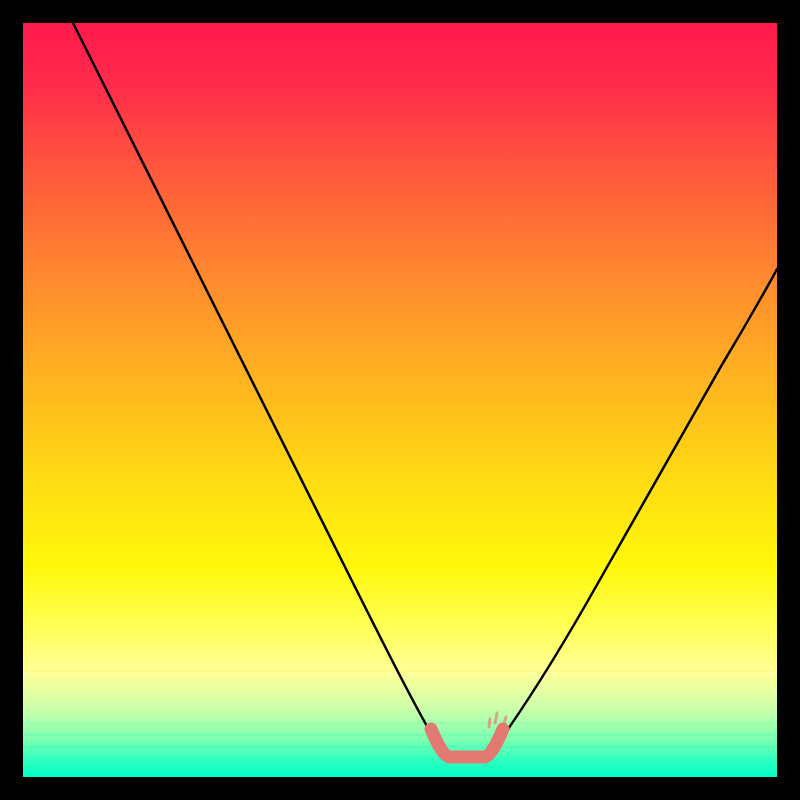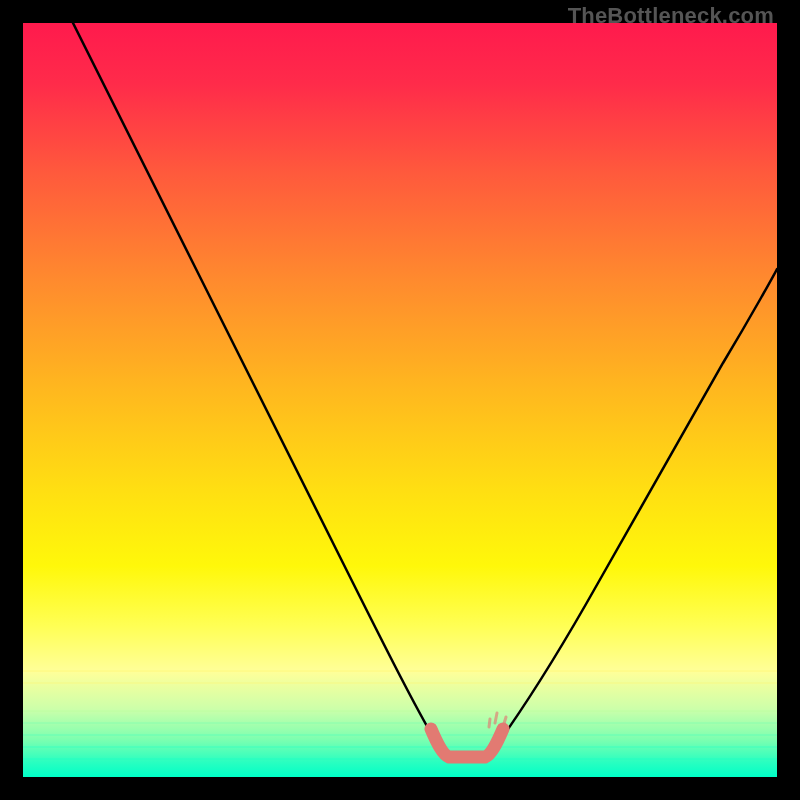--- a/index.html
+++ b/index.html
@@ -61,21 +61,20 @@
     color: #555;
     font-size: 22px;
     font-weight: bold;
     letter-spacing: 0.2px;
   }
 </style>
 </head>
 <body>
 
 <div class="outer">
-  <div class="watermark">TheBottleneck.com</div>
 
   <div class="plot-area">
     <div class="gradient-bg"></div>
 
     <svg class="overlay-svg" viewBox="0 0 754 754" preserveAspectRatio="none">
 
       <g stroke-width="1">
         <line x1="0" y1="648" x2="754" y2="648" stroke="#fff26a" opacity="0.6"></line>
         <line x1="0" y1="660" x2="754" y2="660" stroke="#fff26a" opacity="0.5"></line>
         <line x1="0" y1="688" x2="754" y2="688" stroke="#b8ff9e" opacity="0.7"></line>

